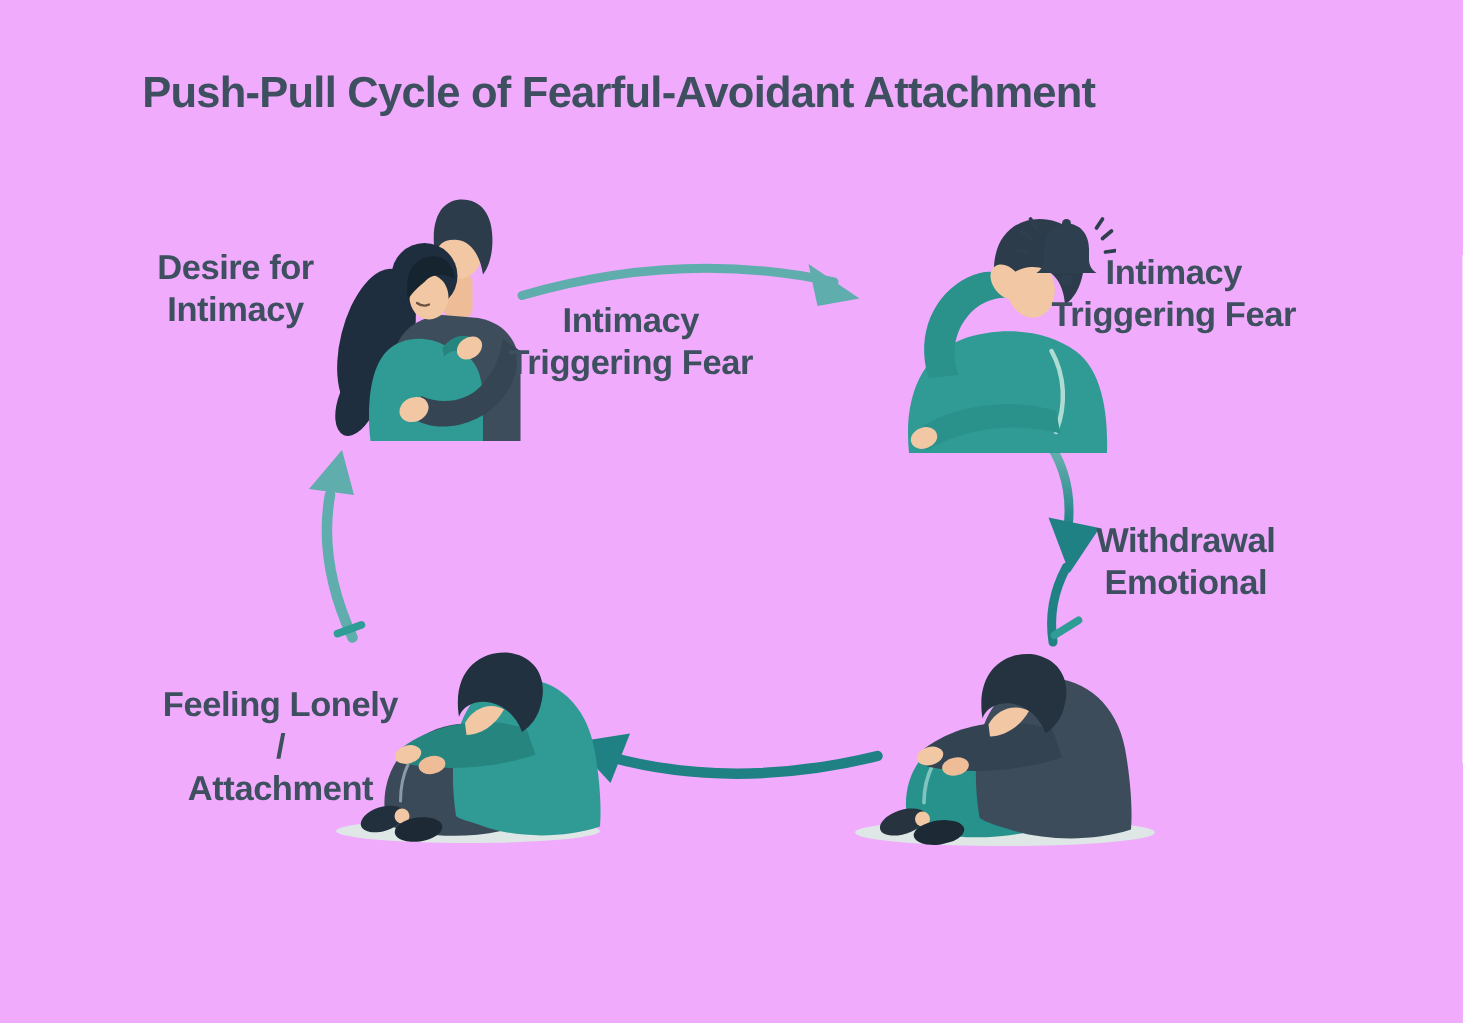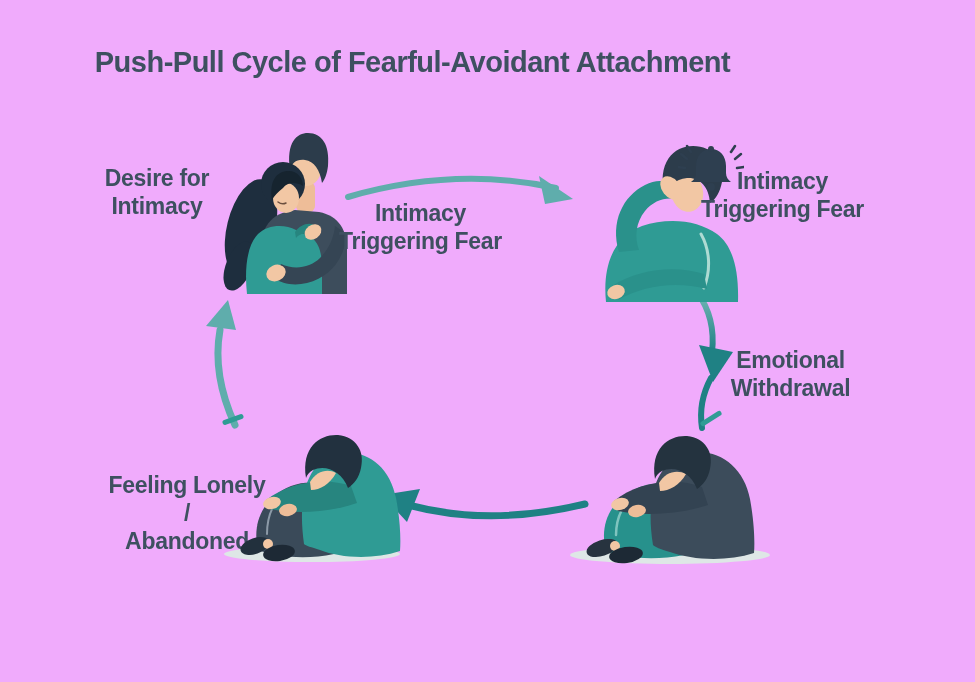--- a/index.html
+++ b/index.html
@@ -21,21 +21,21 @@
     text-align:center;
     font-size:23px;font-weight:bold;letter-spacing:-0.3px;
     line-height:28px;
     color:#3e5060;
   }
   .label span{display:block;}
   .lbl-desire{left:72px;top:164px;width:170px;}
   .lbl-top-arrow{left:338px;top:199px;width:165px;}
   .lbl-fear{left:700px;top:167px;width:165px;}
   .lbl-withdrawal{left:708px;top:346px;width:165px;}
-  .lbl-lonely{left:103px;top:455px;width:168px;margin-top:16px;}
+  .lbl-lonely{left:103px;top:455px;width:168px;}
   .fig{position:absolute;}
   .fig-couple{left:193px;top:126px;width:155px;height:168px;}
   .fig-handhead{left:598px;top:134px;width:145px;height:168px;}
   .fig-bell{left:678px;top:143px;width:66px;height:54px;}
   .fig-sit-right{left:558px;top:419px;width:215px;height:150px;}
   .fig-sit-left{left:222px;top:420px;width:185px;height:148px;}
   .arrows-layer{position:absolute;left:0;top:0;width:975px;height:682px;}
   .dash{position:absolute;background:#2f9c95;border-radius:3px;}
   .dash-left{left:222px;top:417px;width:22px;height:5px;transform:rotate(-20deg);}
   .dash-right{left:699px;top:416px;width:24px;height:5px;transform:rotate(-32deg);}
@@ -122,42 +122,42 @@
         <path d="M59,25 L66,24"></path>
         <path d="M53,9 L57,3"></path>
     </g>
   </svg>
   <div class="label lbl-fear">
     <span>Intimacy</span>
     <span>Triggering Fear</span>
   </div>
 
   <div class="label lbl-withdrawal">
+    <span>Withdrawal</span>
     <span>Emotional</span>
-    <span>Withdrawal</span>
   </div>
 
   <svg class="fig fig-sit-right" viewBox="0 0 215 150">
     <ellipse cx="112" cy="136" rx="100" ry="9" fill="#dee7e6"></ellipse>
     <path d="M48,132 C40,102 56,78 82,68 C100,62 116,64 126,72 L126,136 C96,142 66,139 48,132 Z" fill="#27918c"></path>
     <path d="M80,72 C66,82 58,98 58,116" stroke="#7fc4bf" stroke-width="2.5" fill="none" stroke-linecap="round"></path>
     <ellipse cx="44" cy="129" rx="16" ry="8" fill="#27333f" transform="rotate(-18 44 129)"></ellipse>
     <circle cx="57" cy="127" r="5" fill="#f2c7a4"></circle>
     <ellipse cx="68" cy="136" rx="17" ry="8" fill="#1d2935" transform="rotate(-8 68 136)"></ellipse>
     <path d="M95,126 C86,70 103,40 132,34 C161,29 186,48 192,80 C196,102 197,122 196,134 C168,143 134,141 112,133 C102,130 97,128 95,126 Z" fill="#3c4c5b"></path>
     <path d="M56,82 C80,62 118,58 144,68 L150,86 C120,96 84,97 60,92 Z" fill="#334352"></path>
     <ellipse cx="62" cy="85" rx="9" ry="6" fill="#f2c7a4" transform="rotate(-15 62 85)"></ellipse>
     <ellipse cx="79" cy="92" rx="9" ry="6" fill="#eebd98" transform="rotate(-10 79 92)"></ellipse>
     <path d="M101,64 C107,53 119,50 128,55 C122,66 111,72 102,72 Z" fill="#f2c7a4"></path>
     <path d="M97,60 C92,28 112,16 129,17 C147,19 156,33 152,50 C150,60 145,66 139,70 C133,53 116,46 104,52 C100,54 98,57 97,60 Z" fill="#24333f"></path>
   </svg>
 
   <div class="label lbl-lonely">
     <span>Feeling Lonely /</span>
-    <span>Abandoned</span>
+    <span>Attachment</span>
   </div>
   <svg class="fig fig-sit-left" viewBox="0 0 185 148">
     <ellipse cx="90" cy="134" rx="88" ry="8" fill="#dee7e6"></ellipse>
     <path d="M36,130 C29,100 44,76 69,66 C86,60 102,62 112,70 L112,134 C84,140 54,137 36,130 Z" fill="#3a4a59"></path>
     <path d="M66,70 C52,80 45,96 45,114" stroke="#8c9aa7" stroke-width="2" fill="none" stroke-linecap="round"></path>
     <ellipse cx="33" cy="126" rx="15" ry="8" fill="#22303d" transform="rotate(-18 33 126)"></ellipse>
     <circle cx="46" cy="124" r="5" fill="#f2c7a4"></circle>
     <ellipse cx="57" cy="133" rx="16" ry="8" fill="#1d2935" transform="rotate(-8 57 133)"></ellipse>
     <path d="M82,124 C74,68 90,38 118,33 C145,29 168,47 174,78 C178,99 179,118 178,131 C151,140 118,138 98,130 C89,127 84,126 82,124 Z" fill="#2f9b94"></path>
     <path d="M44,80 C68,61 104,57 129,66 L135,83 C106,93 72,94 48,89 Z" fill="#27857f"></path>

